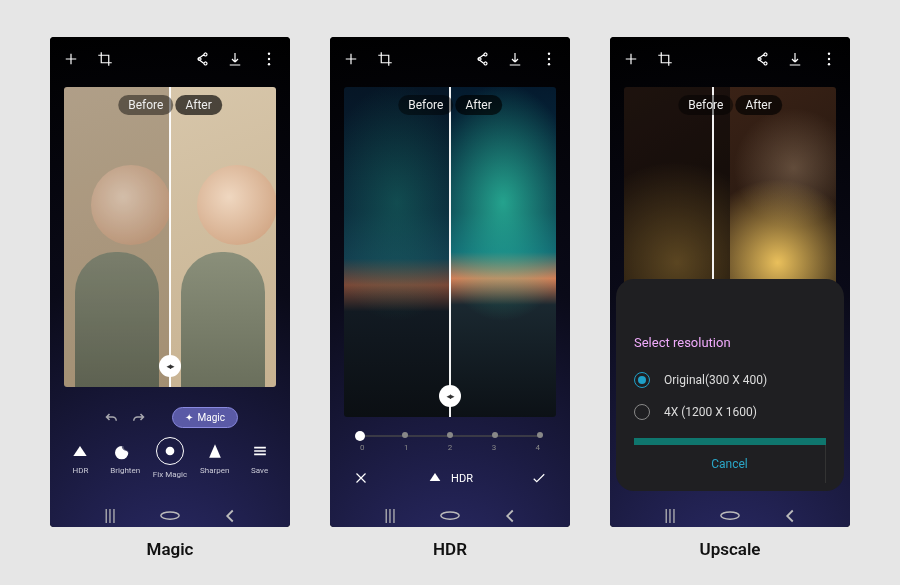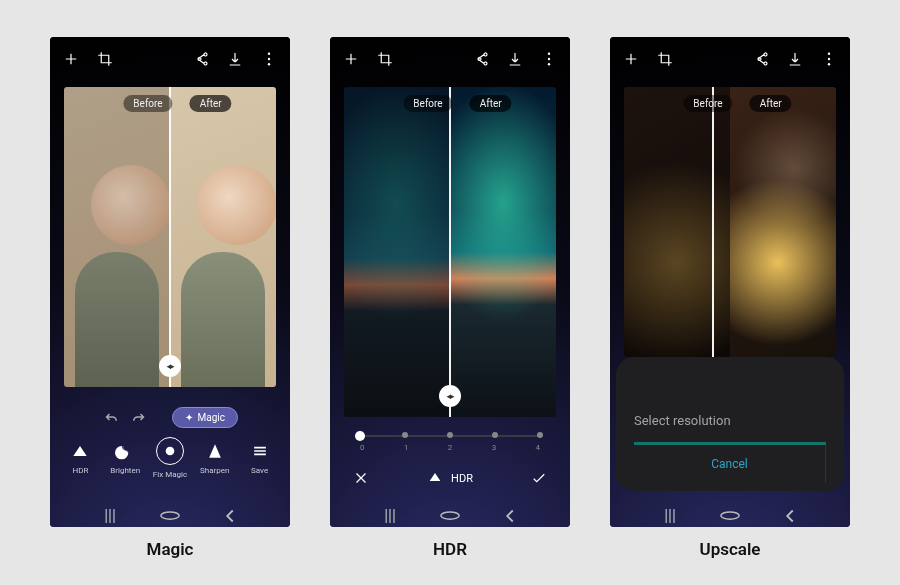--- a/index.html
+++ b/index.html
@@ -94,25 +94,24 @@
   }
   .ba-pill {
     position: absolute;
     top: 8px; left: 50%;
     transform: translateX(-50%);
     display: flex;
     gap: 2px;
     z-index: 3;
   }
   .ba-pill span {
-    font-size: 10px;
+    font-size: 12px;
     padding: 3px 10px;
     border-radius: 10px;
     color: #eee;
-    margin-left: 15px;
   }
   .ba-pill .before { background: rgba(0,0,0,0.45); }
   .ba-pill .after  { background: rgba(0,0,0,0.65); }
   
   .portrait-left {
     background: linear-gradient(160deg,#c8b49a 0%, #b9a382 100%);
     filter: brightness(0.88);
   }
   .portrait-right {
     background: linear-gradient(160deg,#d7c6aa 0%, #c7b291 100%);
@@ -236,21 +235,21 @@
       linear-gradient(150deg,#3a2216,#16100b);
   }
   .sheet {
     position: absolute;
     left: 6px; right: 6px; bottom: 36px;
     background: #1f1f22;
     border-radius: 18px;
     padding: 16px 18px 8px;
     z-index: 10;
   }
-  .sheet h4 { font-size: 13px; font-weight: 400; margin-bottom: 14px; color:#a3a3a3;margin-top:40px;}
+  .sheet h4 { font-size: 13px; font-weight: 400; margin-bottom: 14px; color:#f0abfc;margin-top:40px;}
   .radio-row {
     display: flex;
     align-items: center;
     gap: 14px;
     padding: 8px 0;
     font-size: 12px;
     color: #ddd;
   }
   .radio {
     width: 16px; height: 16px;
@@ -262,21 +261,21 @@
   .radio.sel { border-color: #1fa0c8; }
   .radio.sel::after {
     content:"";
     position:absolute;
     inset: 3px;
     background: #1fa0c8;
     border-radius: 50%;
   }
   .sheet-actions {
     display: flex;
-    border-top: 3px solid #0f766e;
+    border-top: 7px solid #0f766e;
     margin-top: 10px;
   }
   .sheet-actions div {
     flex: 1;
     text-align: center;
     padding: 12px 0;
     font-size: 12px;
     color: #2aa6c7;
   }
   .sheet-actions div:first-child { border-right: 1px solid #333; }
@@ -574,20 +573,28 @@
         <div class="img-right spark-right"></div>
         <div class="ba-pill">
           <span class="before">Before</span>
           <span class="after">After</span>
         </div>
         <div class="divider" style="left:42%"></div>
       </div>
 
       <div class="sheet">
         <h4>Select resolution</h4>
+        <div class="radio-row">
+          <div class="radio sel"></div>
+          <span>Original(300 X 400)</span>
+        </div>
+        <div class="radio-row">
+          <div class="radio"></div>
+          <span>4X (1200 X 1600)</span>
+        </div>
         <div class="sheet-actions">
           <div>Cancel</div>
         </div>
       </div>
 
       <div class="navbar">
         <span class="nb">|||</span>
         <span class="nb">
             <svg viewBox="0 0 24 10" stroke="#bbb" fill="none" stroke-width="1.6">
               <ellipse cx="12" cy="5" rx="10" ry="4"></ellipse>

